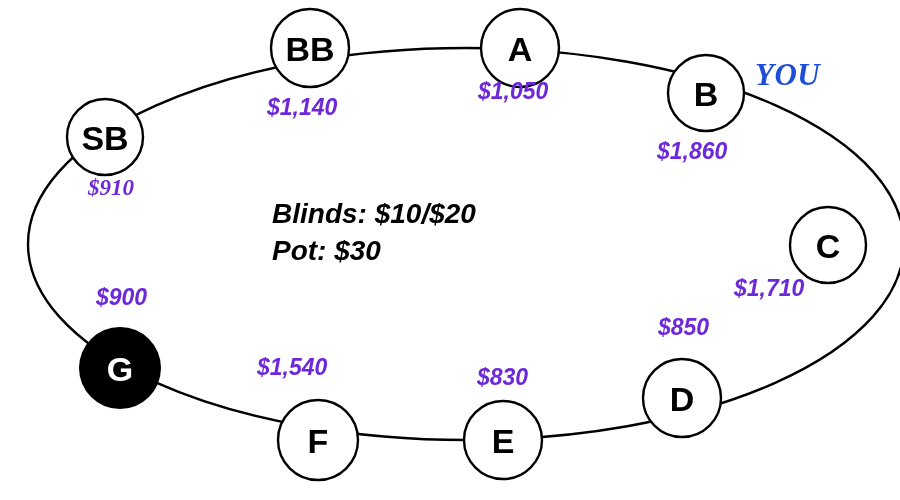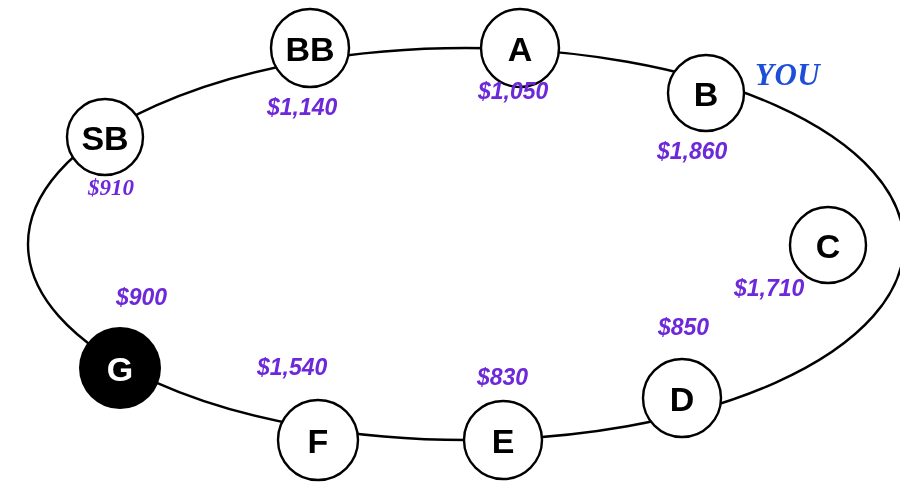--- a/index.html
+++ b/index.html
@@ -121,19 +121,23 @@
 
   <div id="stack-labels">
       <div class="stack-label" style="left: 88px; top: 176px; font-family: Liberation Serif, serif;">$910</div>
       <div class="stack-label" style="left: 267px; top: 96px;">$1,140</div>
       <div class="stack-label" style="left: 478px; top: 80px;">$1,050</div>
       <div class="stack-label" style="left: 657px; top: 140px;">$1,860</div>
       <div class="stack-label" style="left: 734px; top: 233px; margin-top: 44px;">$1,710</div>
       <div class="stack-label" style="left: 658px; top: 316px;">$850</div>
       <div class="stack-label" style="left: 477px; top: 366px;">$830</div>
       <div class="stack-label" style="left: 257px; top: 356px;">$1,540</div>
-      <div class="stack-label" style="left: 116px; top: 286px;">$900</div>
+      <div class="stack-label" style="left: 96px; top: 286px;">$900</div>
     </div>
 
+  <div class="center-info">
+    <div>Blinds: $10/$20</div>
+    <div>Pot: $30</div>
+  </div>
 
   <div class="hero-tag">YOU</div>
 
 </div>
 
 </body></html>

